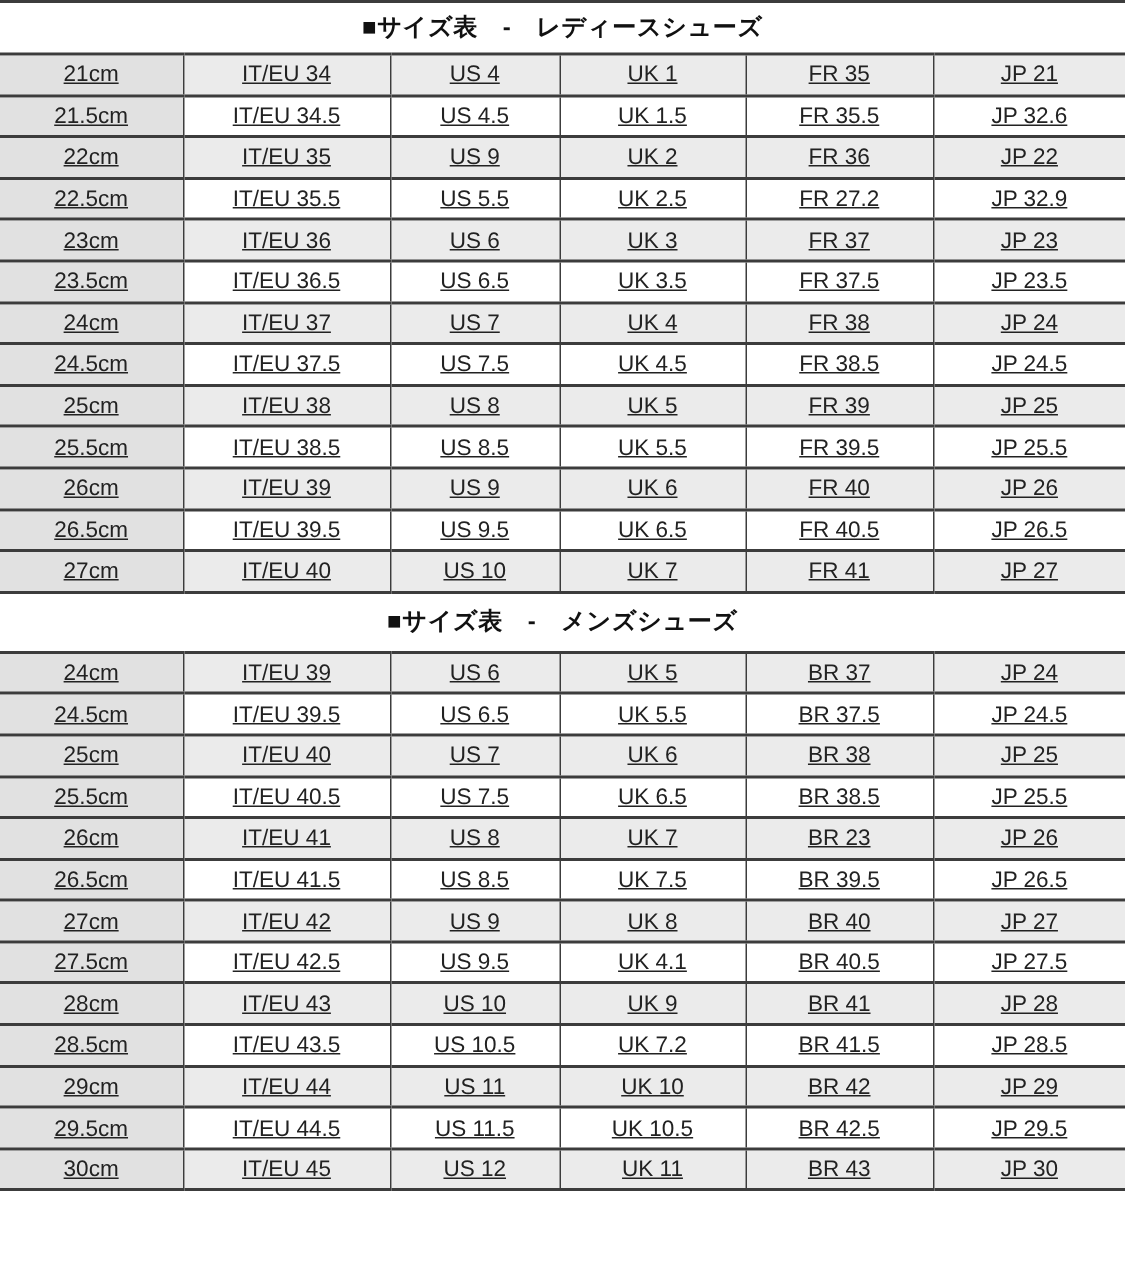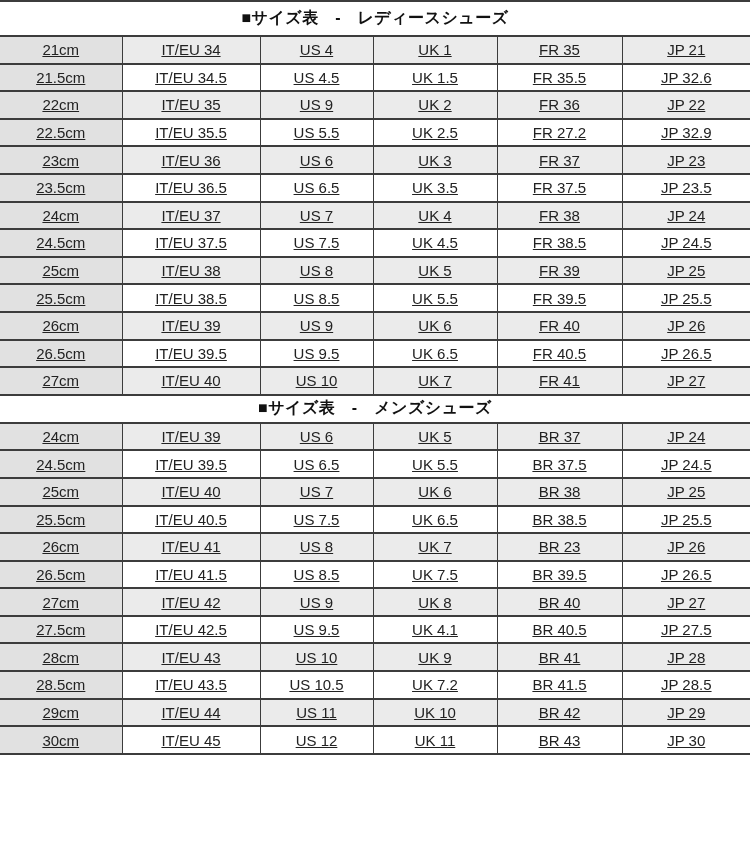--- a/index.html
+++ b/index.html
@@ -17,21 +17,21 @@
     color:var(--text);
   }
   .page{width:750px;border-top:2px solid var(--line);}
   .chart-title{
     width:750px;
     display:flex;align-items:center;justify-content:center;
     font-weight:bold;font-size:16px;color:#111;
     letter-spacing:0.5px;
   }
   .chart-title.first{height:33px;}
-  .chart-title.second{height:26px;}
+  .chart-title.second{height:38px;}
   table.size-table{
     width:750px;
     border-collapse:collapse;
     table-layout:fixed;
     text-decoration:underline;
   }
   table.size-table td{
     height:27.6px;
     padding:0 2px;
     text-align:center;
@@ -267,20 +267,28 @@
         </tr>
         <tr>
           <td>29cm</td>
           <td>IT/EU 44</td>
           <td>US 11</td>
           <td>UK 10</td>
           <td>BR 42</td>
           <td>JP 29</td>
         </tr>
         <tr>
+          <td>29.5cm</td>
+          <td>IT/EU 44.5</td>
+          <td>US 11.5</td>
+          <td>UK 10.5</td>
+          <td>BR 42.5</td>
+          <td>JP 29.5</td>
+        </tr>
+        <tr>
           <td>30cm</td>
           <td>IT/EU 45</td>
           <td>US 12</td>
           <td>UK 11</td>
           <td>BR 43</td>
           <td>JP 30</td>
         </tr>
       </tbody>
   </table>
 

